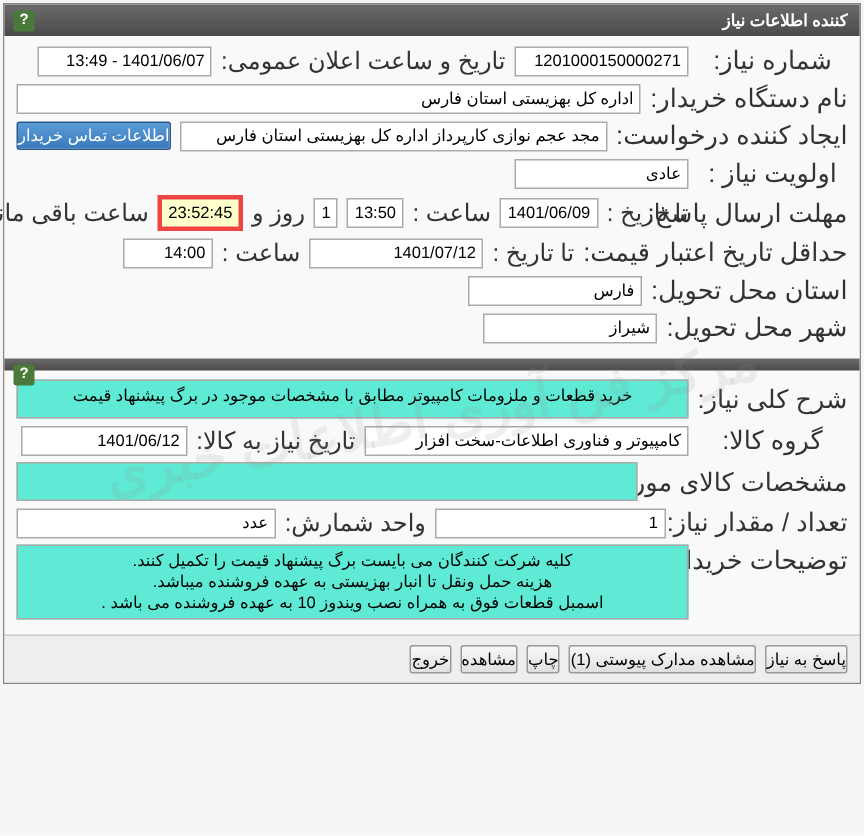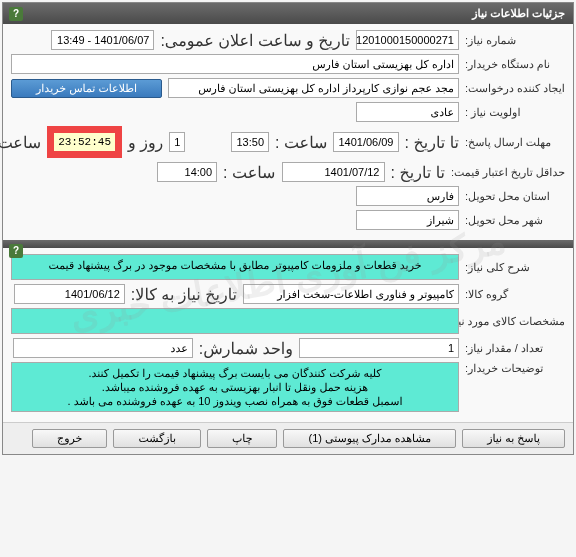--- a/index.html
+++ b/index.html
@@ -31,47 +31,47 @@
 }
 .row {
   display: flex;
   align-items: center;
   margin-bottom: 4px;
   gap: 6px;
   flex-wrap: nowrap;
 }
 .label {
   min-width: 100px;
-  font-size: 11px;
+  font-size: 17px;
   color: #333;
-  text-align: left;
+  text-align: center;
   white-space: nowrap;
 }
 .label-sm {
   font-size: 16px;
   color: #333;
   white-space: nowrap;
 }
 .field {
   background: #fff;
   border: 1px solid #aaa;
   padding: 2px 4px;
   font-size: 11px;
   min-height: 18px;
   line-height: 14px;
 }
 .field-wide { flex: 1; min-width: 0; }
-.field-med { width: 103px; }
-.field-sm { width: 60px; margin-left: 40px; }
+.field-med { width: 116px; }
+.field-sm { width: 60px; }
 .field-num { width: 40px; }
-.field-time { width: 90px; background: #ffffcc; border: 7px solid #ef4444; font-family: Liberation Mono, monospace; }
+.field-time { width: 90px; background: #ffffcc; border: 3px solid #ef4444; }
 .btn {
   background: linear-gradient(to bottom, #f8f8f8, #e0e0e0);
   border: 1px solid #999;
-  padding: 2px 24px;
+  padding: 2px 0;
   font-size: 11px;
   cursor: pointer;
   border-radius: 2px;
 }
 .btn-blue {
   background: linear-gradient(to bottom, #5b9bd5, #3a7abd);
   color: #fff;
   border: 1px solid #2a5a8d;
 }
 .textarea {
@@ -123,21 +123,21 @@
 .section-header { position: relative; }
 </style>
 </head>
 <body>
 
 <div class="watermark">مرکز فن آوری اطلاعات خبری</div>
 
 <div class="window">
 
   <div class="section-header">
-    <span>جزئیات اطلاعات نیاز</span>
+    <span>کننده اطلاعات نیاز</span>
     <span class="help-btn">?</span>
   </div>
   <div class="section-body">
 
     <div class="row">
       <span class="label">شماره نیاز:</span>
       <span class="field field-med">1201000150000271</span>
       <span class="label-sm">تاریخ و ساعت اعلان عمومی:</span>
       <span class="field field-med">1401/06/07 - 13:49</span>
     </div>
@@ -225,17 +225,17 @@
 هزینه حمل ونقل تا انبار بهزیستی به عهده فروشنده میباشد.
 اسمبل قطعات فوق به همراه نصب ویندوز 10 به عهده فروشنده می باشد .</div>
     </div>
 
   </div>
 
   <div class="button-bar">
     <button class="btn">پاسخ به نیاز</button>
     <button class="btn">مشاهده مدارک پیوستی (1)</button>
     <button class="btn">چاپ</button>
-    <button class="btn">بازگشت</button>
+    <button class="btn">مشاهده</button>
     <button class="btn">خروج</button>
   </div>
 
 </div>
 
 </body></html>

